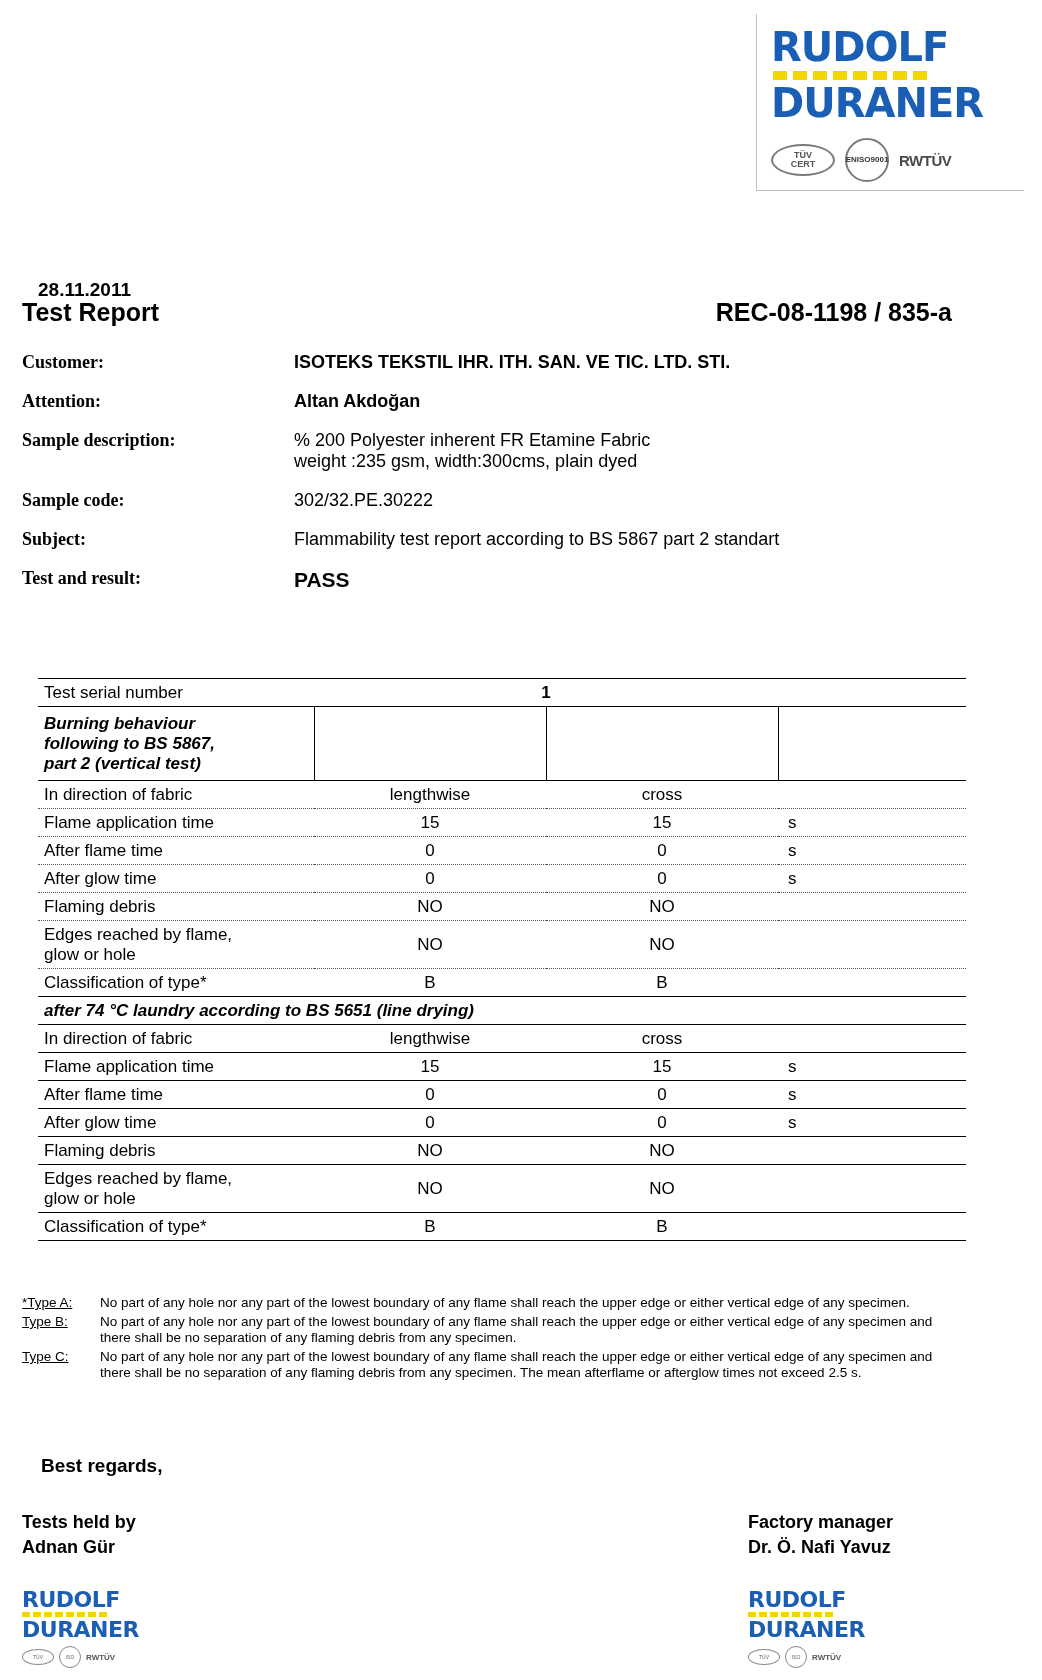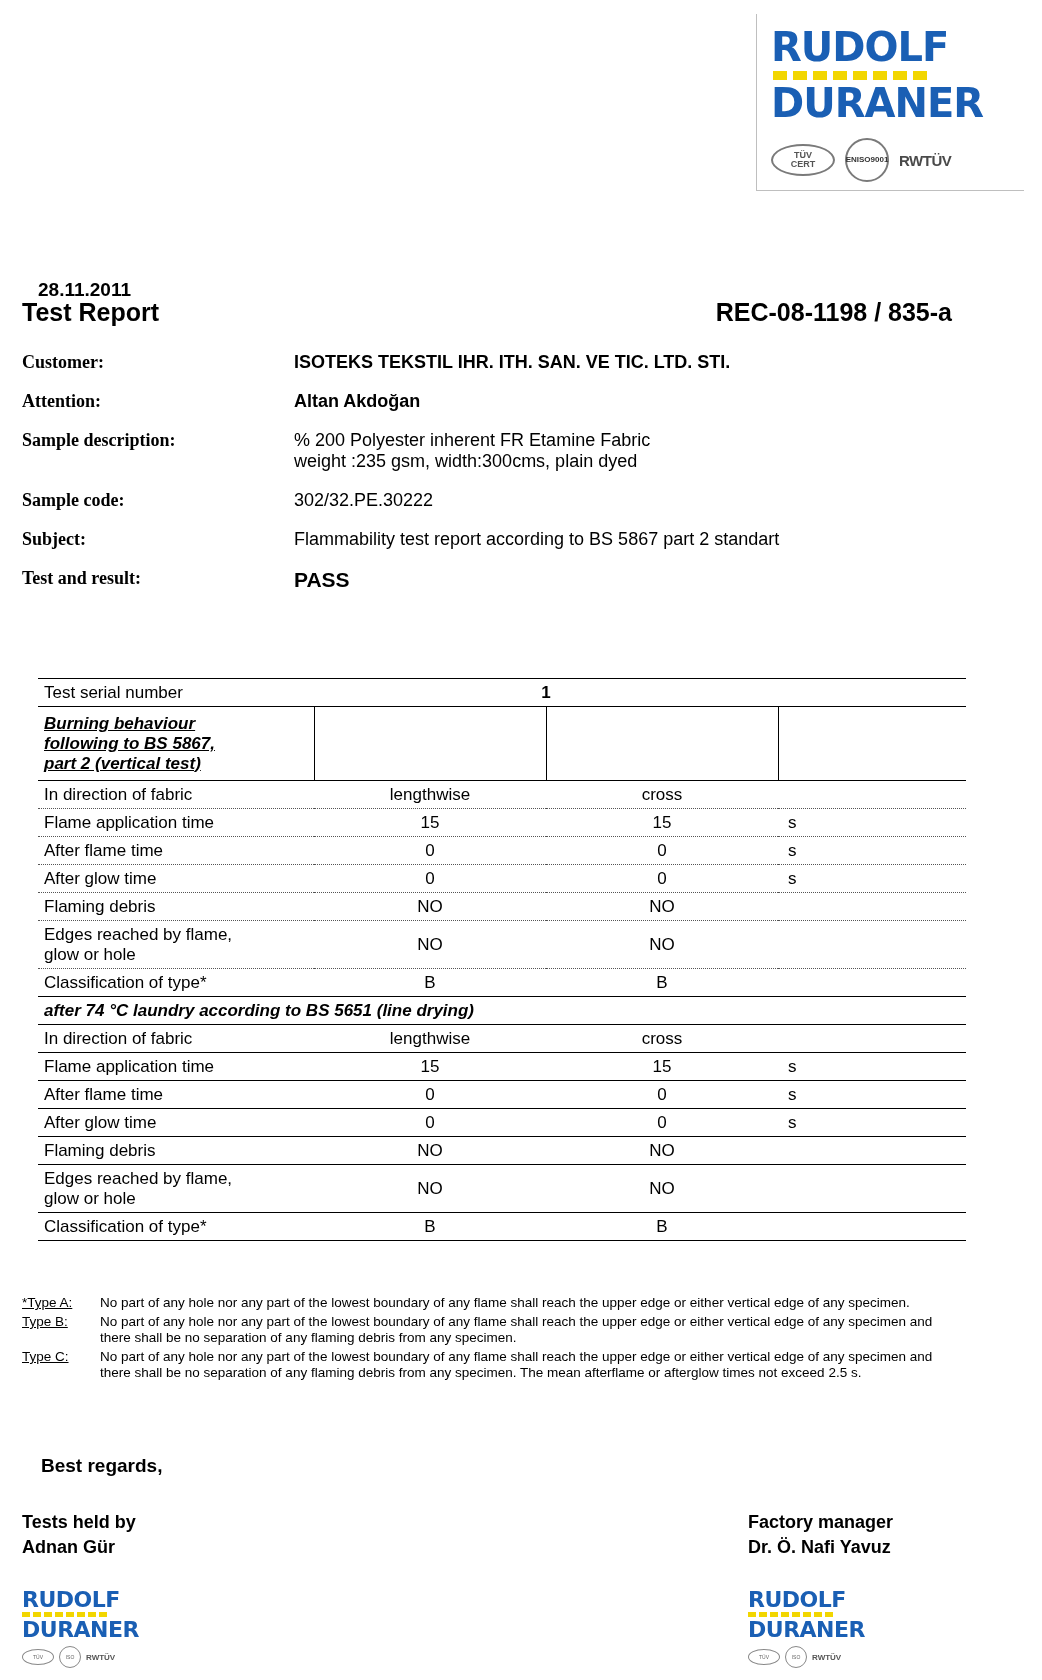--- a/index.html
+++ b/index.html
@@ -162,21 +162,20 @@
   .row-thin td { border-bottom: 1px solid #000; }
 
   .serial-cell { border-bottom: 1px solid #000; }
   .serial-num { font-weight: bold; }
 
   .burn-label {
     font-weight: bold;
     font-style: italic;
     font-size: 17px;
     line-height: 20px;
-    text-decoration: underline;
   }
   .cell-block { height: 74px !important; vertical-align: middle; }
 
   .after-laundry td {
     font-weight: bold;
     font-style: italic;
     font-size: 17px;
   }
   .two-line { line-height: 20px; height: 48px !important; }
 

